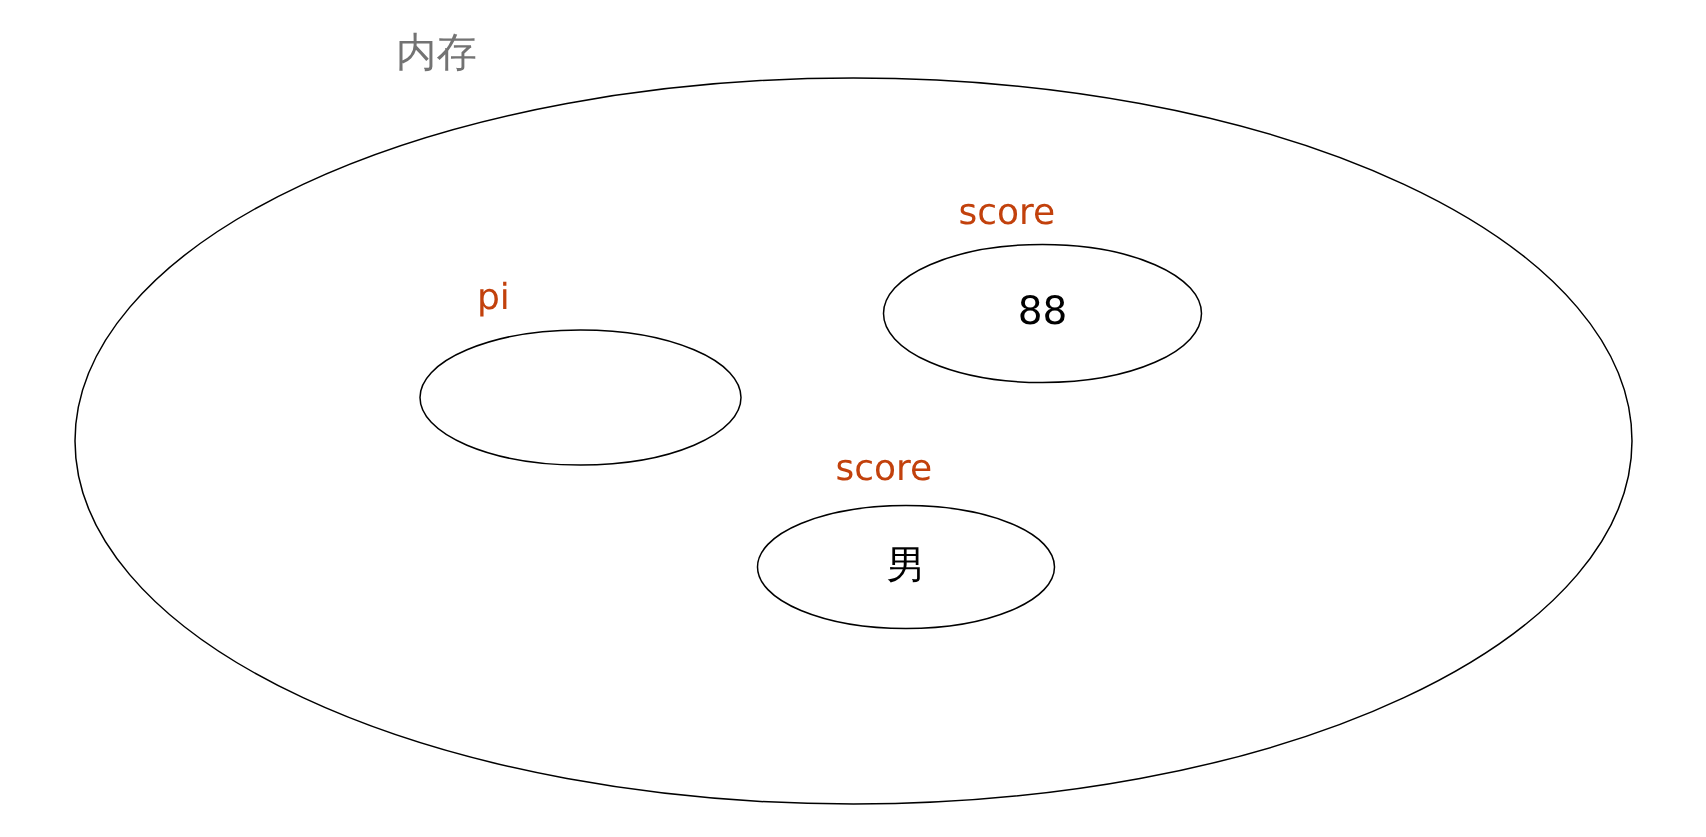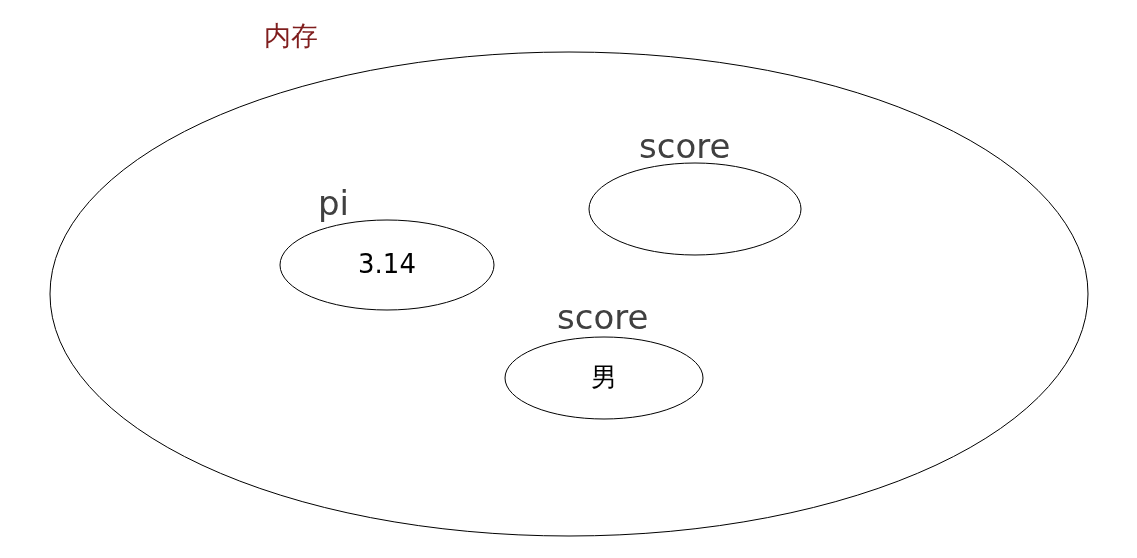--- a/index.html
+++ b/index.html
@@ -25,38 +25,38 @@
     width: 1137px;
     height: 558px;
   }
   .ellipse-shape {
     fill: #ffffff;
     stroke: #000000;
     stroke-width: 1;
   }
   .label-text {
     position: absolute;
-    color: #404040;
-    font-size: 34px;
+    color: #c2410c;
+    font-size: 24px;
     line-height: 1;
     white-space: nowrap;
     font-family: "DejaVu Sans", "Liberation Sans", sans-serif;
   }
   .value-text {
     position: absolute;
     color: #000000;
     font-size: 26px;
     line-height: 1;
     white-space: nowrap;
     text-align: center;
     font-family: "DejaVu Sans", "Liberation Sans", sans-serif;
   }
   .container-title {
     position: absolute;
-    color: #7f1d1d;
+    color: #737373;
     font-size: 27px;
     line-height: 1;
     white-space: nowrap;
     font-family: "DejaVu Sans", "Liberation Sans", sans-serif;
   }
 </style>
 </head>
 <body style="background: rgb(255, 255, 255);">
 
 <div id="canvas">
@@ -64,20 +64,20 @@
   <svg id="diagram-svg" viewBox="0 0 1137 558" xmlns="http://www.w3.org/2000/svg">
     <ellipse class="ellipse-shape" cx="569" cy="294" rx="519" ry="242" style="stroke: rgb(0, 0, 0);"></ellipse>
     <ellipse class="ellipse-shape" cx="387" cy="265" rx="107" ry="45" style="stroke: rgb(0, 0, 0);"></ellipse>
     <ellipse class="ellipse-shape" cx="695" cy="209" rx="106" ry="46" style="stroke: rgb(0, 0, 0);"></ellipse>
     <ellipse class="ellipse-shape" cx="604" cy="378" rx="99" ry="41" style="stroke: rgb(0, 0, 0);"></ellipse>
   </svg>
 
   <div class="container-title" style="left: 264px; top: 22px;">内存</div>
 
   <div class="label-text" style="left: 318px; top: 186px; text-align: center;">pi</div>
-  <div class="value-text" style="left: 280px; top: 251px; width: 214px;">3.14</div>
 
   <div class="label-text" style="left: 639px; top: 129px;">score</div>
+  <div class="value-text" style="left: 589px; top: 195px; width: 212px;">88</div>
 
   <div class="label-text" style="left: 557px; top: 300px;">score</div>
   <div class="value-text" style="left: 505px; top: 364px; width: 198px;">男</div>
 
 </div>
 
 </body></html>

